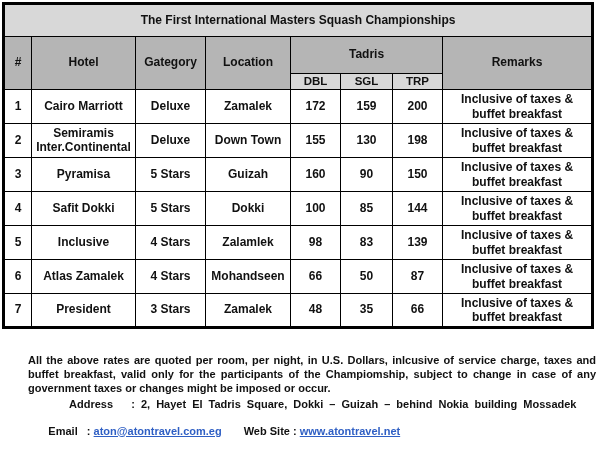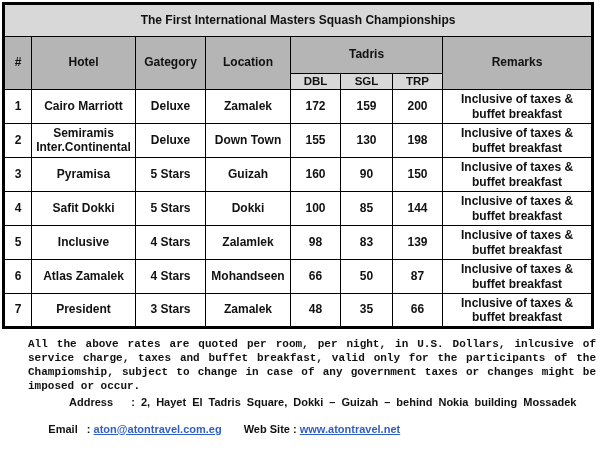--- a/index.html
+++ b/index.html
@@ -30,26 +30,25 @@
     line-height: 1.15;
     overflow: hidden;
   }
   .title-cell  { background: #d8d8d8; height: 33px; font-size: 12px; }
   .head-row th { background: #b5b5b5; height: 37px; }
   .subhead-row th { background: #d8d8d8; height: 16px; font-size: 11.5px; padding: 0 8px; }
   .data-row td { height: 34px; background: #ffffff; }
   .data-row .remarks-cell { font-size: 12px; line-height: 1.2; padding: 1px 6px; }
 
   .note {
-    margin: 8px 4px 0 28px;
+    margin: 24px 4px 0 28px;
     font-size: 11px;
     line-height: 1.28;
     text-align: justify;
     color: #111;
-    font-family: Liberation Mono, monospace;
   }
   .contact {
     margin: 3px 4px 0 30px;
     font-size: 11px;
     line-height: 1.2;
   }
   .contact .line { white-space: pre-wrap; }
   .contact .line.address1 { word-spacing: 3px; margin-left: 39px; }
   .link { color: #2f5fc4; text-decoration: underline; cursor: pointer; }
   .gap-tel { display: inline-block; width: 26px; }

